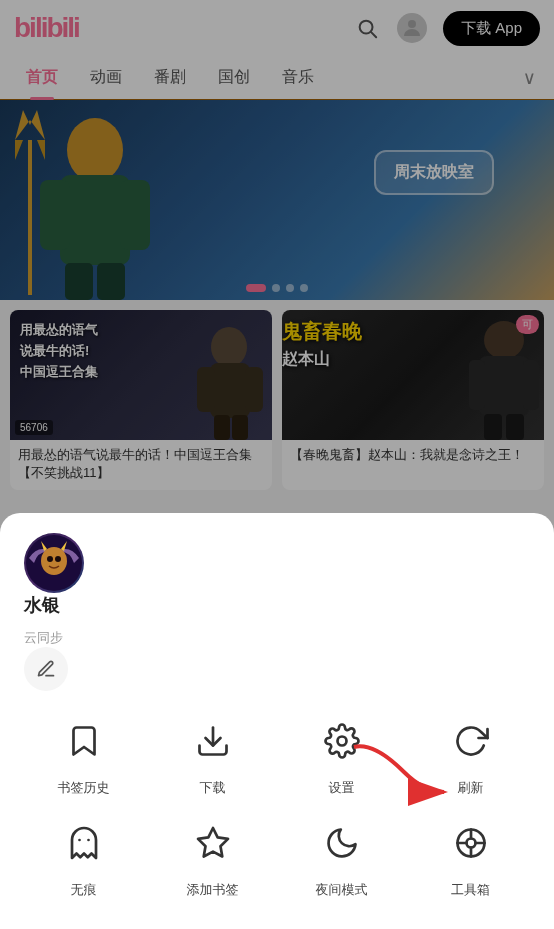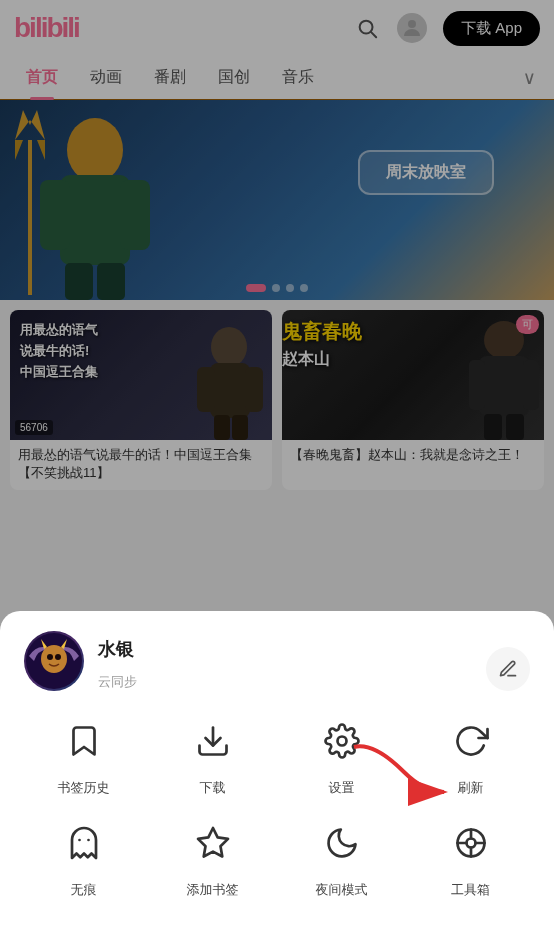--- a/index.html
+++ b/index.html
@@ -115,21 +115,21 @@
       position: relative;
       overflow: hidden;
     }
     .banner-badge {
       position: absolute;
       right: 60px;
       top: 50px;
       background: rgba(255,255,255,0.15);
       border: 2px solid rgba(255,255,255,0.5);
       border-radius: 12px;
-      padding: 10px 26px;
+      padding: 10px 18px;
       color: #fff;
       font-size: 16px;
       font-weight: 600;
       backdrop-filter: blur(4px);
     }
     .banner-dots {
       position: absolute;
       bottom: 8px;
       left: 50%;
       transform: translateX(-50%);
@@ -233,22 +233,23 @@
       width: 554px;
       background: #fff;
       border-radius: 20px 20px 0 0;
       z-index: 20;
       padding: 20px 24px 30px;
     }
 
     
     .user-row {
       display: flex;
-      align-items: flex-end;
+      align-items: flex-start;
       margin-bottom: 24px;
+      flex-direction: column;
     }
     .user-avatar {
       width: 60px;
       height: 60px;
       border-radius: 50%;
       overflow: hidden;
       margin-right: 14px;
       background: linear-gradient(135deg, #2a1a4a, #4a2a6a, #1a3a6a);
       display: flex;
       align-items: center;

